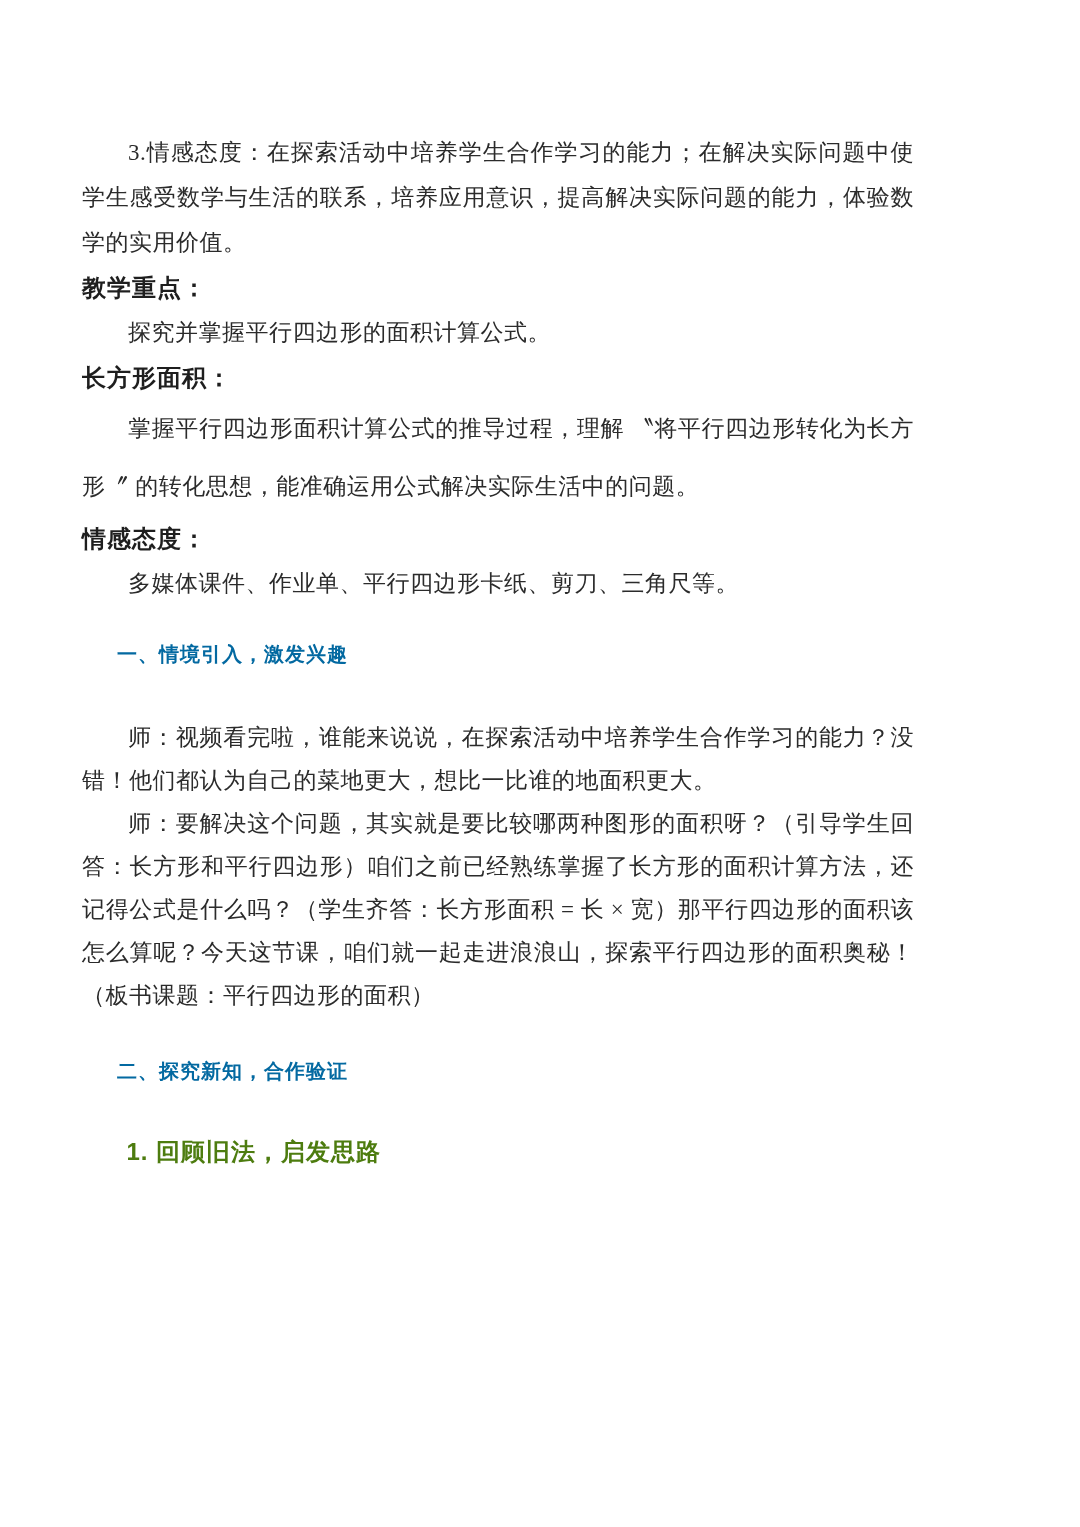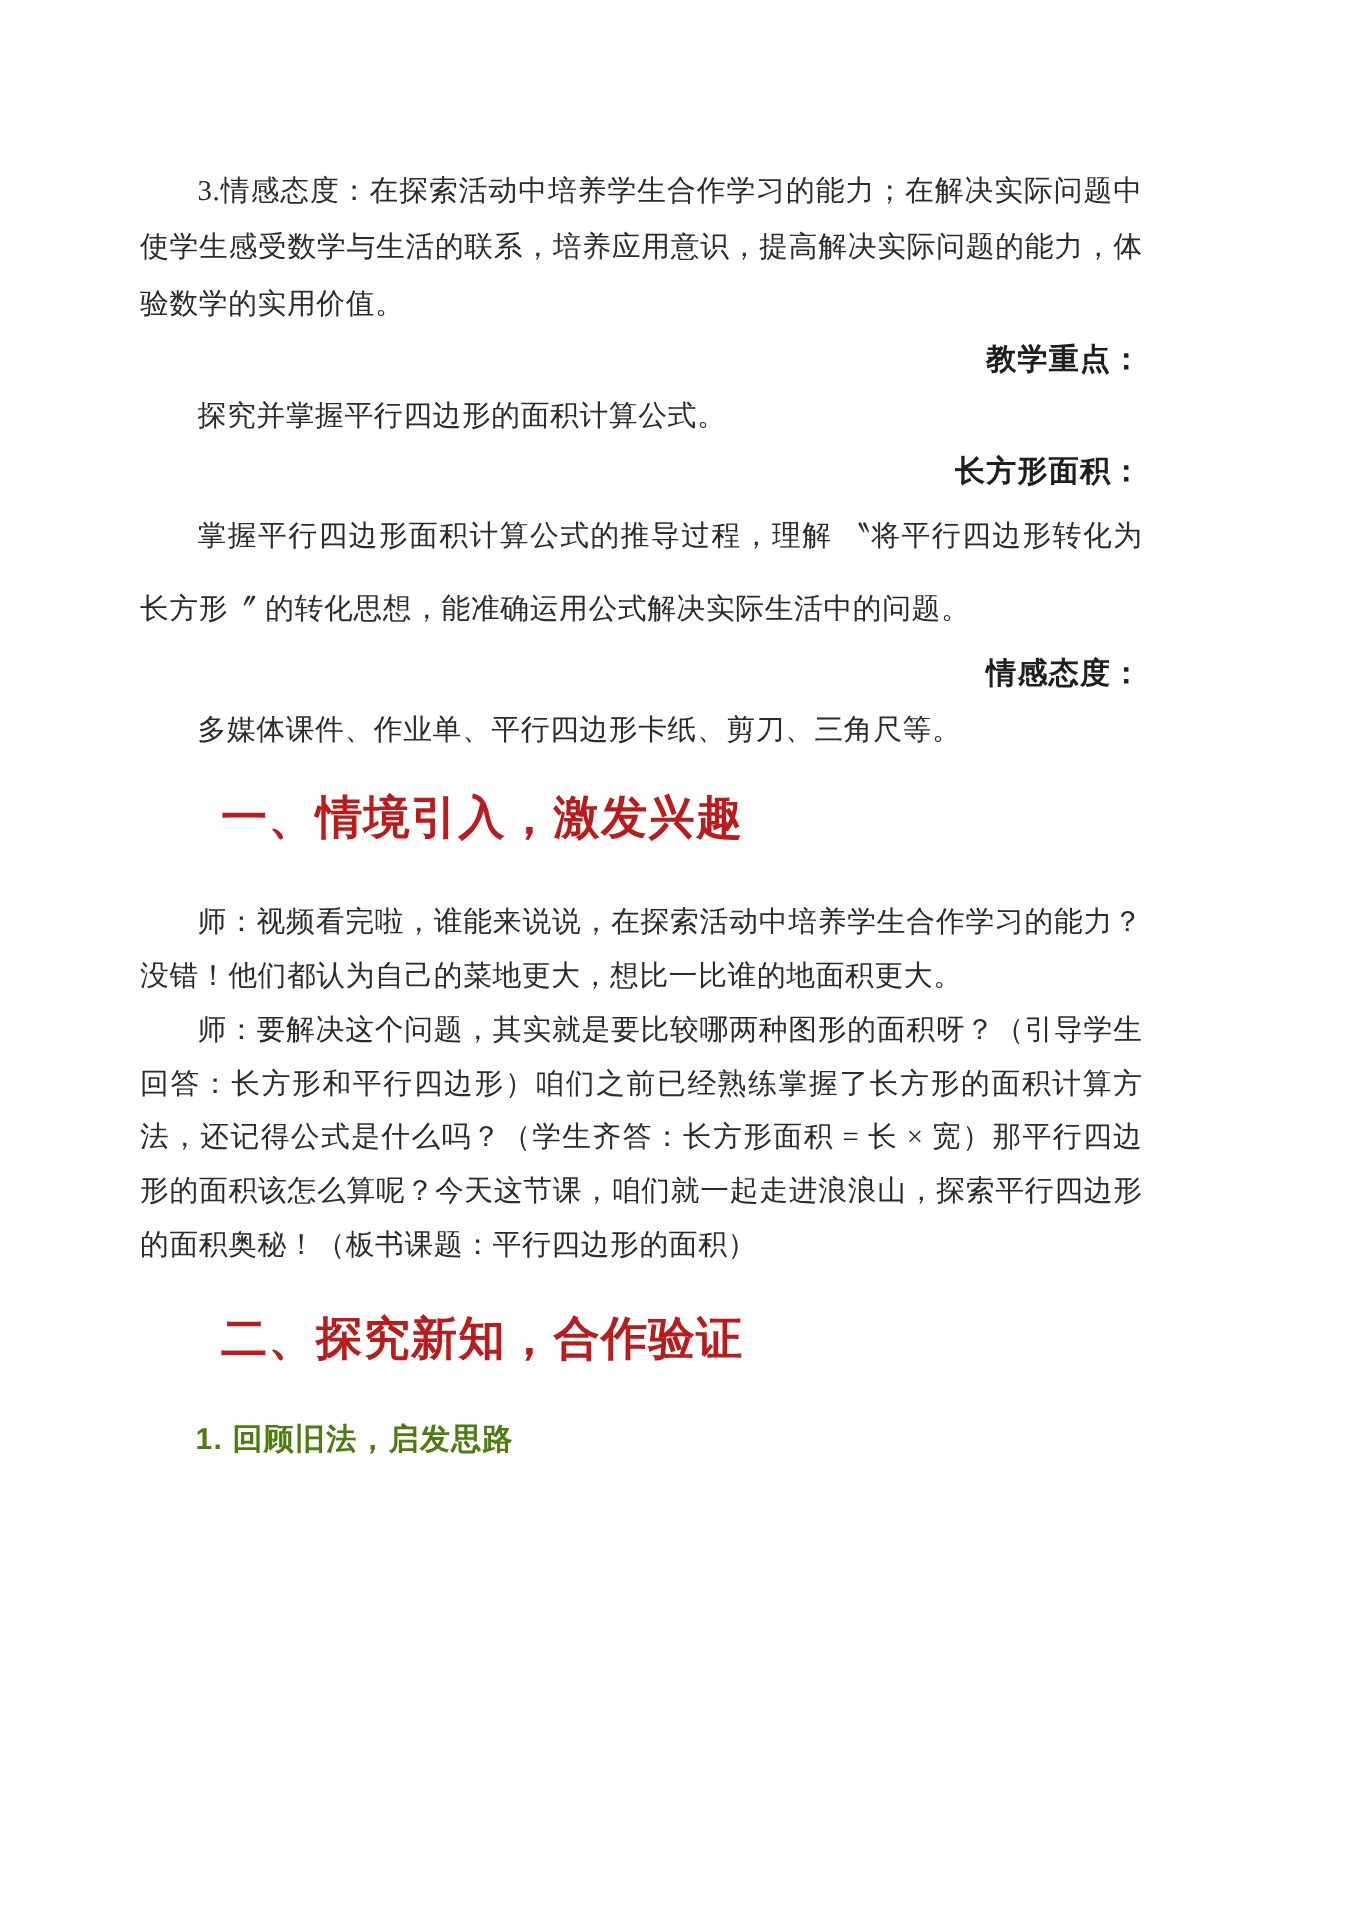--- a/index.html
+++ b/index.html
@@ -7,21 +7,21 @@
     padding: 0;
     background: #ffffff;
   }
   .page {
     position: relative;
     width: 1080px;
     height: 1527px;
     margin: 0 auto;
     background: #ffffff;
     box-sizing: border-box;
-    padding: 130px 166px 0 112px;
+    padding: 130px 166px 0 82px;
     color: #2b2b2b;
     font-family: "Liberation Serif", "DejaVu Serif", serif;
     overflow: hidden;
   }
   p.body {
     margin: 0;
     font-size: 23px;
     line-height: 45px;
     text-align: justify;
     text-indent: 2em;
@@ -34,29 +34,28 @@
     line-height: 43px;
   }
   h2.label {
     margin: 0;
     font-family: "Liberation Sans", "DejaVu Sans", sans-serif;
     font-weight: bold;
     font-size: 24px;
     line-height: 45px;
     color: #1e1e1e;
     letter-spacing: 1px;
-    text-align: right;
   }
   h1.section-title {
     margin: 26px 0 40px 0;
     font-family: "Liberation Sans", "DejaVu Sans", sans-serif;
     font-weight: bold;
-    font-size: 37px;
+    font-size: 20px;
     line-height: 44px;
-    color: #b91c1c;
+    color: #0369a1;
     text-indent: 1.75em;
     letter-spacing: 1px;
   }
   h1.section-title.second {
     margin: 32px 0 0 0;
   }
   h2.sub-title {
     margin: 40px 0 0 0;
     font-family: "Liberation Sans", "DejaVu Sans", sans-serif;
     font-weight: bold;

